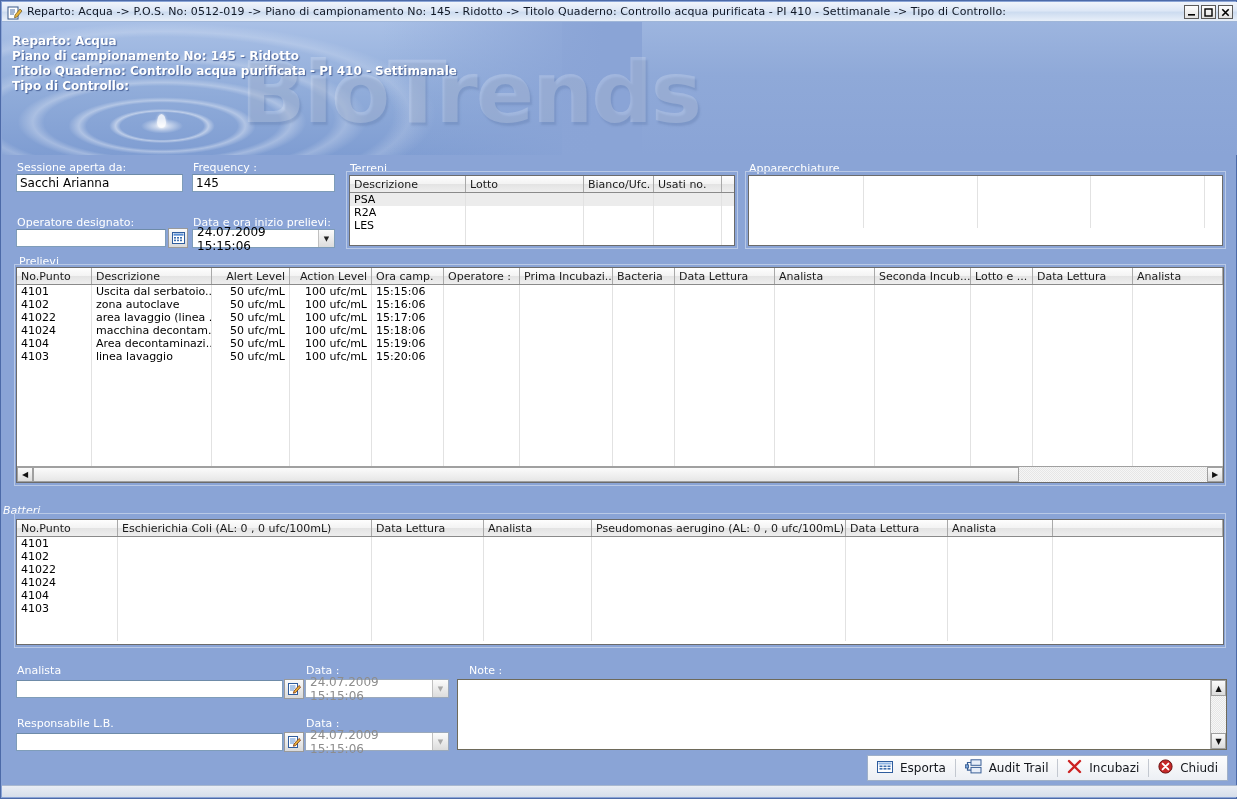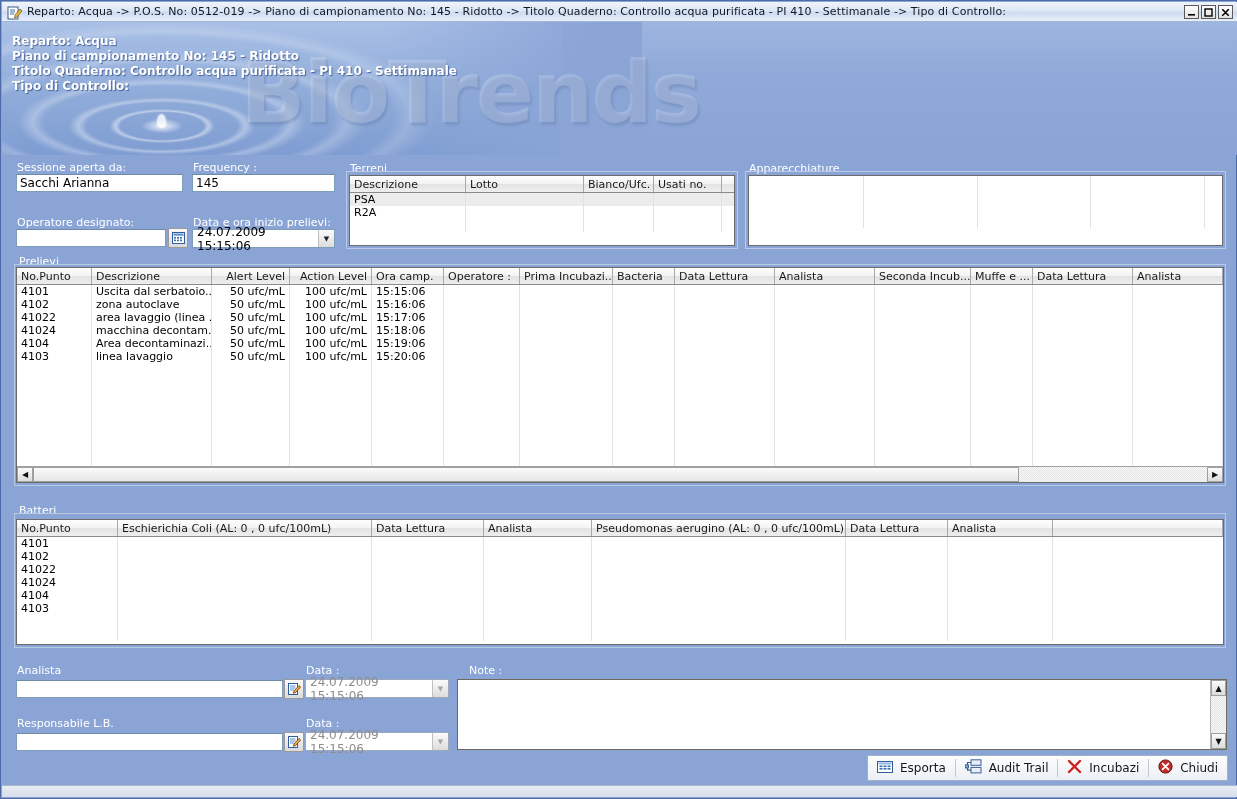--- a/index.html
+++ b/index.html
@@ -325,20 +325,26 @@
         <div class="cell" style="width:70px"></div>
         <div class="cell" style="width:68px"></div>
       </div>
       <div class="row">
         <div class="cell" style="width:116px">R2A</div>
         <div class="cell" style="width:118px"></div>
         <div class="cell" style="width:70px"></div>
         <div class="cell" style="width:68px"></div>
       </div>
       <div class="row">
+        <div class="cell" style="width:116px">LES</div>
+        <div class="cell" style="width:118px"></div>
+        <div class="cell" style="width:70px"></div>
+        <div class="cell" style="width:68px"></div>
+      </div>
+      <div class="row">
         <div class="cell" style="width:116px"></div>
         <div class="cell" style="width:118px"></div>
         <div class="cell" style="width:70px"></div>
         <div class="cell" style="width:68px"></div>
       </div>
     </div>
   </div>
 
   <div style="position:absolute;left:748px;top:161px;" class="group-lbl">Apparecchiature</div>
   <div style="position:absolute;left:744px;top:170px;width:481px;height:78px;border:1px solid #b9c9e6;"></div>
@@ -379,21 +385,21 @@
       <div class="hc" style="width:120px">Descrizione</div>
       <div class="hc r" style="width:78px">Alert Level</div>
       <div class="hc r" style="width:82px">Action Level</div>
       <div class="hc" style="width:72px">Ora camp.</div>
       <div class="hc" style="width:76px">Operatore :</div>
       <div class="hc" style="width:93px">Prima Incubazi...</div>
       <div class="hc" style="width:62px">Bacteria</div>
       <div class="hc" style="width:100px">Data Lettura</div>
       <div class="hc" style="width:100px">Analista</div>
       <div class="hc" style="width:96px">Seconda Incub...</div>
-      <div class="hc" style="width:62px">Muffe e ...</div>
+      <div class="hc" style="width:62px">Lotto e ...</div>
       <div class="hc" style="width:100px">Data Lettura</div>
       <div class="hc" style="width:90px">Analista</div>
     </div>
     <div class="grid-body">
 
       <div class="row">
         <div class="cell" style="width:75px">4101</div>
         <div class="cell" style="width:120px">Uscita dal serbatoio...</div>
         <div class="cell r" style="width:78px">50 ufc/mL</div>
         <div class="cell r" style="width:82px">100 ufc/mL</div>
@@ -658,21 +664,21 @@
     </div>
 
     <div class="hscroll">
       <div class="sb-arrow">◀</div>
       <div class="sb-thumb" style="width:986px"></div>
       <div class="sb-track"></div>
       <div class="sb-arrow">▶</div>
     </div>
   </div>
 
-  <div style="position:absolute;left:18px;top:503px;" class="group-lbl">Batteri</div>
+  <div style="position:absolute;left:2px;top:503px;font-style:italic;" class="group-lbl">Batteri</div>
   <div style="position:absolute;left:13px;top:512px;width:1212px;height:135px;border:1px solid #b9c9e6;"></div>
   <div class="grid" style="left:15px;top:518px;width:1208px;height:126px;">
     <div class="grid-head">
       <div class="hc" style="width:101px">No.Punto</div>
       <div class="hc" style="width:254px">Eschierichia Coli (AL: 0 , 0 ufc/100mL)</div>
       <div class="hc" style="width:112px">Data Lettura</div>
       <div class="hc" style="width:108px">Analista</div>
       <div class="hc" style="width:254px">Pseudomonas aerugino (AL: 0 , 0 ufc/100mL)</div>
       <div class="hc" style="width:102px">Data Lettura</div>
       <div class="hc" style="width:105px">Analista</div>

